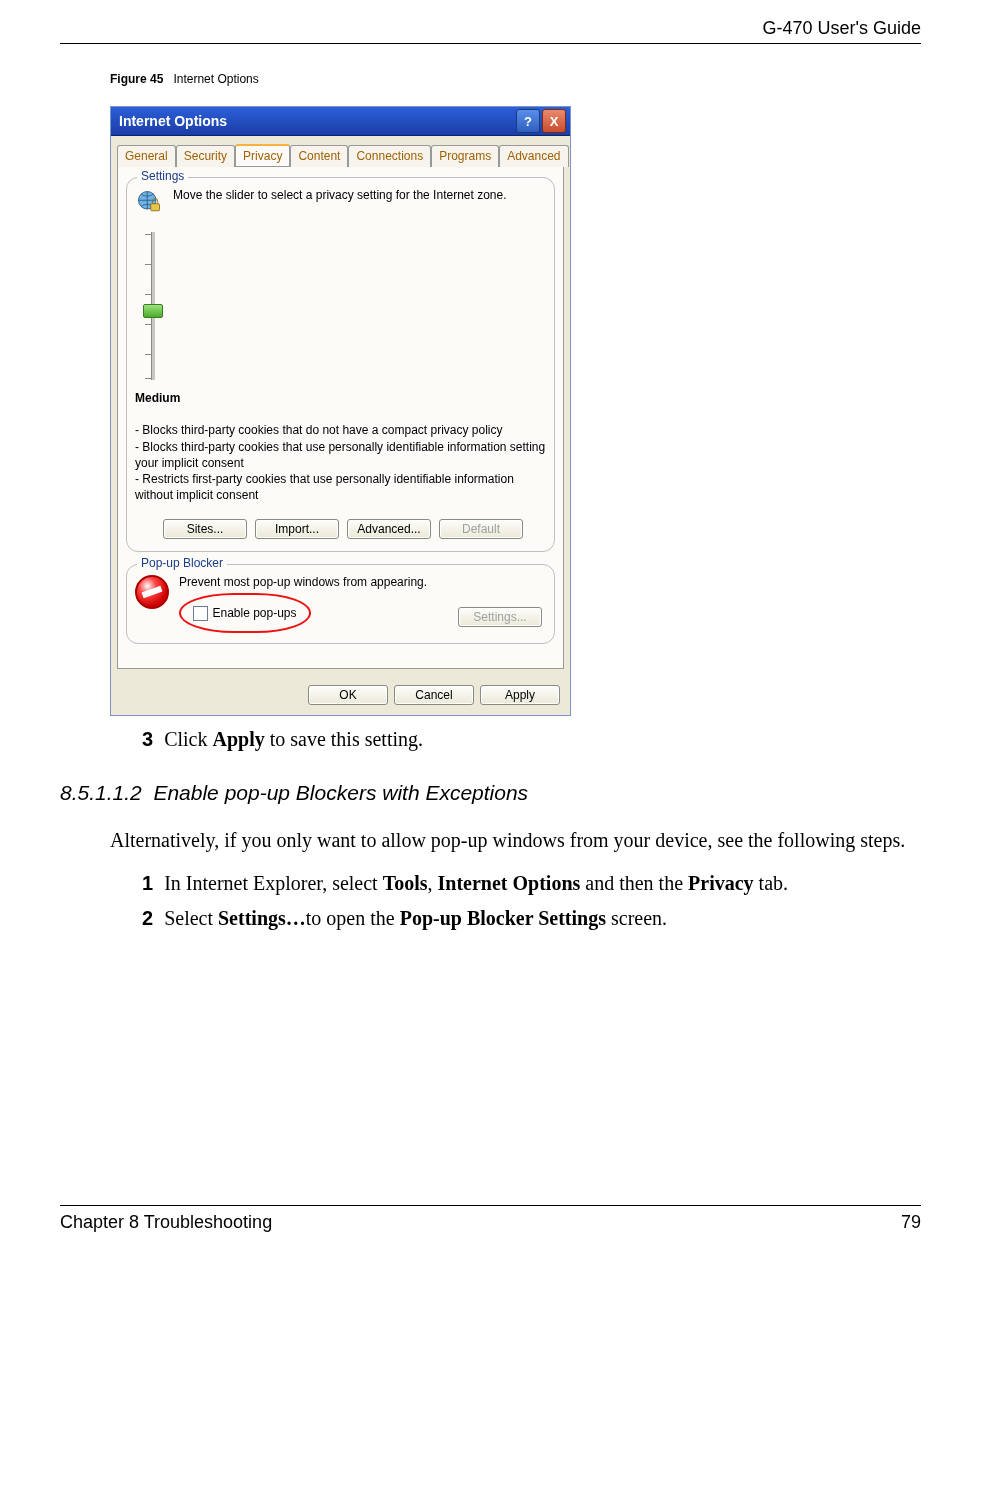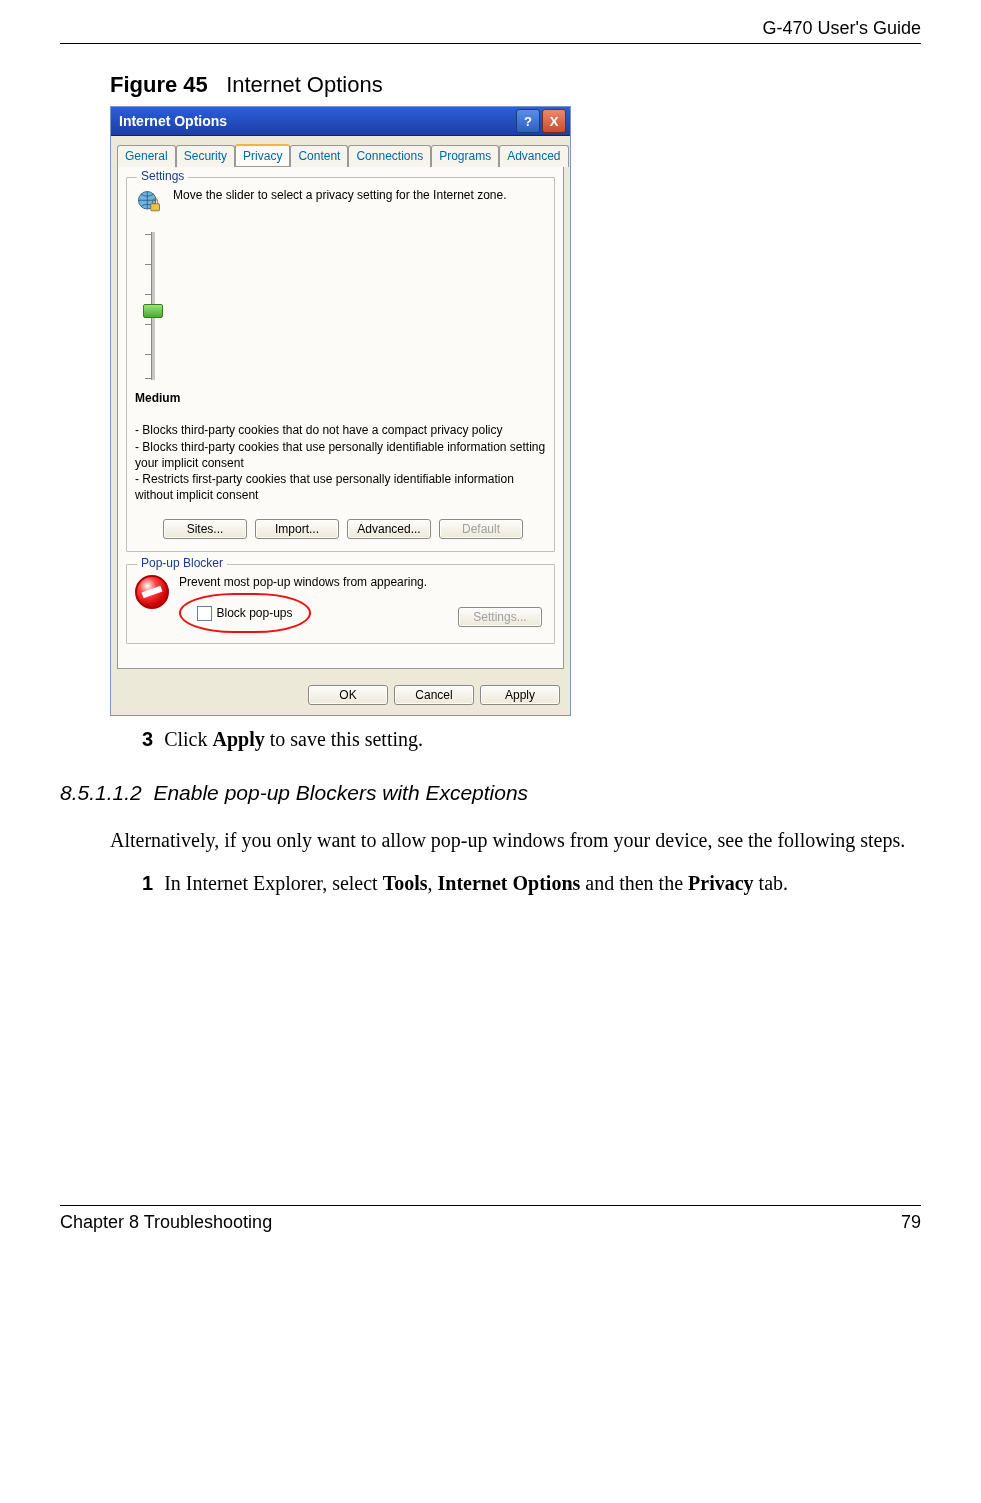--- a/index.html
+++ b/index.html
@@ -19,23 +19,23 @@
   .top-header {
     border-bottom: 1.5px solid #000;
     text-align: right;
     font-family: Arial, sans-serif;
     font-size: 18px;
     padding-bottom: 4px;
     margin-bottom: 28px;
   }
   .figure-caption {
     font-family: Arial, sans-serif;
-    font-size: 22px;
+    font-size: 12px;
     margin-left: 50px;
-    margin-bottom: 8px;
+    margin-bottom: 20px;
   }
   .figure-caption b { font-weight: bold; }
   .dialog-wrap {
     margin-left: 50px;
     width: 459px;
     border: 1px solid #7b95c6;
     background: #ece9d8;
     font-family: Tahoma, Arial, sans-serif;
     font-size: 12px;
     color: #000;
@@ -69,38 +69,38 @@
   }
   .tab {
     background: #f6f4ec;
     border: 1px solid #999;
     border-bottom: none;
     border-radius: 3px 3px 0 0;
     padding: 3px 7px;
     font-size: 12px;
     position: relative;
     top: 1px;
-    color: #0369a1;
+    color: #a16207;
   }
   .tab.active {
     background: #fcfbf7;
     border-top: 2px solid #f7b13c;
     font-weight: normal;
     z-index: 2;
     top: 0;
   }
   .tab-panel {
     margin: 0 6px 8px 6px;
     background: #fcfbf7;
     border: 1px solid #999;
     padding: 10px 8px 12px 8px;
   }
   .groupbox {
     border: 1px solid #bfbfbf;
-    border-radius: 1px;
+    border-radius: 12px;
     margin-bottom: 12px;
     padding: 10px 8px 12px 8px;
     position: relative;
   }
   .group-label {
     position: absolute;
     top: -9px; left: 10px;
     background: #fcfbf7;
     padding: 0 4px;
     color: #1a3c8a;
@@ -294,21 +294,21 @@
       </div>
 
       <div class="groupbox" style="padding-bottom:16px;">
         <span class="group-label">Pop-up Blocker</span>
         <div class="popup-row">
           <span class="stop-icon"></span>
           <div class="popup-text">
             <div>Prevent most pop-up windows from appearing.</div>
             <div class="circle-highlight">
               <span class="checkbox-box"></span>
-              <span>Block pop-ups</span>
+              <span>Enable pop-ups</span>
             </div>
           </div>
         </div>
         <div class="settings-btn-wrap">
           <div class="win-btn disabled">Settings...</div>
         </div>
       </div>
 
     </div>
 
@@ -330,20 +330,24 @@
     <span>8.5.1.1.2</span>&nbsp;&nbsp;<span>Enable pop-up Blockers with Exceptions</span>
   </div>
 
   <div class="body-text">Alternatively, if you only want to allow pop-up windows from your device, see the following steps.</div>
 
   <div class="step-list" style="margin-top:18px;">
     <div class="step-item">
       <span class="step-num">1</span>
       <span>In Internet Explorer, select </span><b>Tools</b><span>, </span><b>Internet Options</b><span> and then the </span><b>Privacy</b><span> tab.</span>
     </div>
+    <div class="step-item">
+      <span class="step-num">2</span>
+      <span>Select </span><b>Settings…</b><span>to open the </span><b>Pop-up Blocker Settings</b><span> screen.</span>
+    </div>
   </div>
 
   <div class="footer">
     <span>Chapter 8 Troubleshooting</span>
     <span>79</span>
   </div>
 
 </div>
 
 </body></html>

